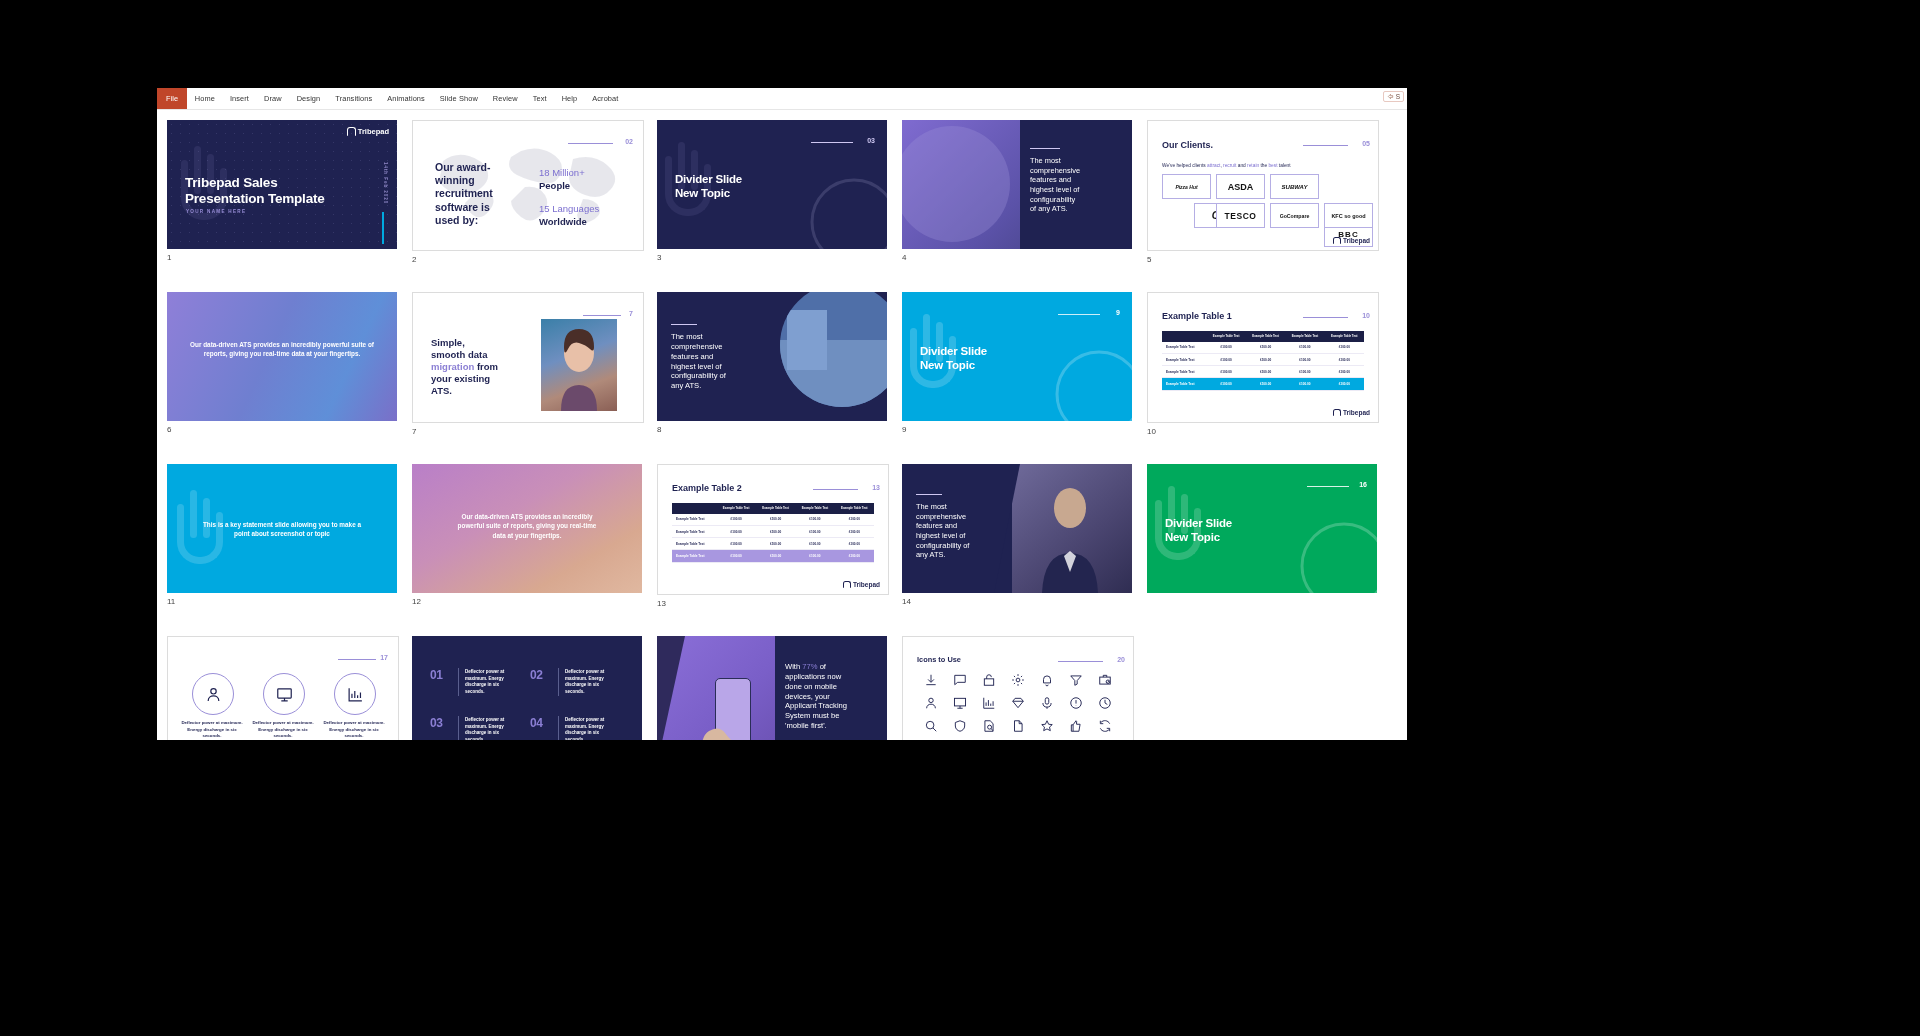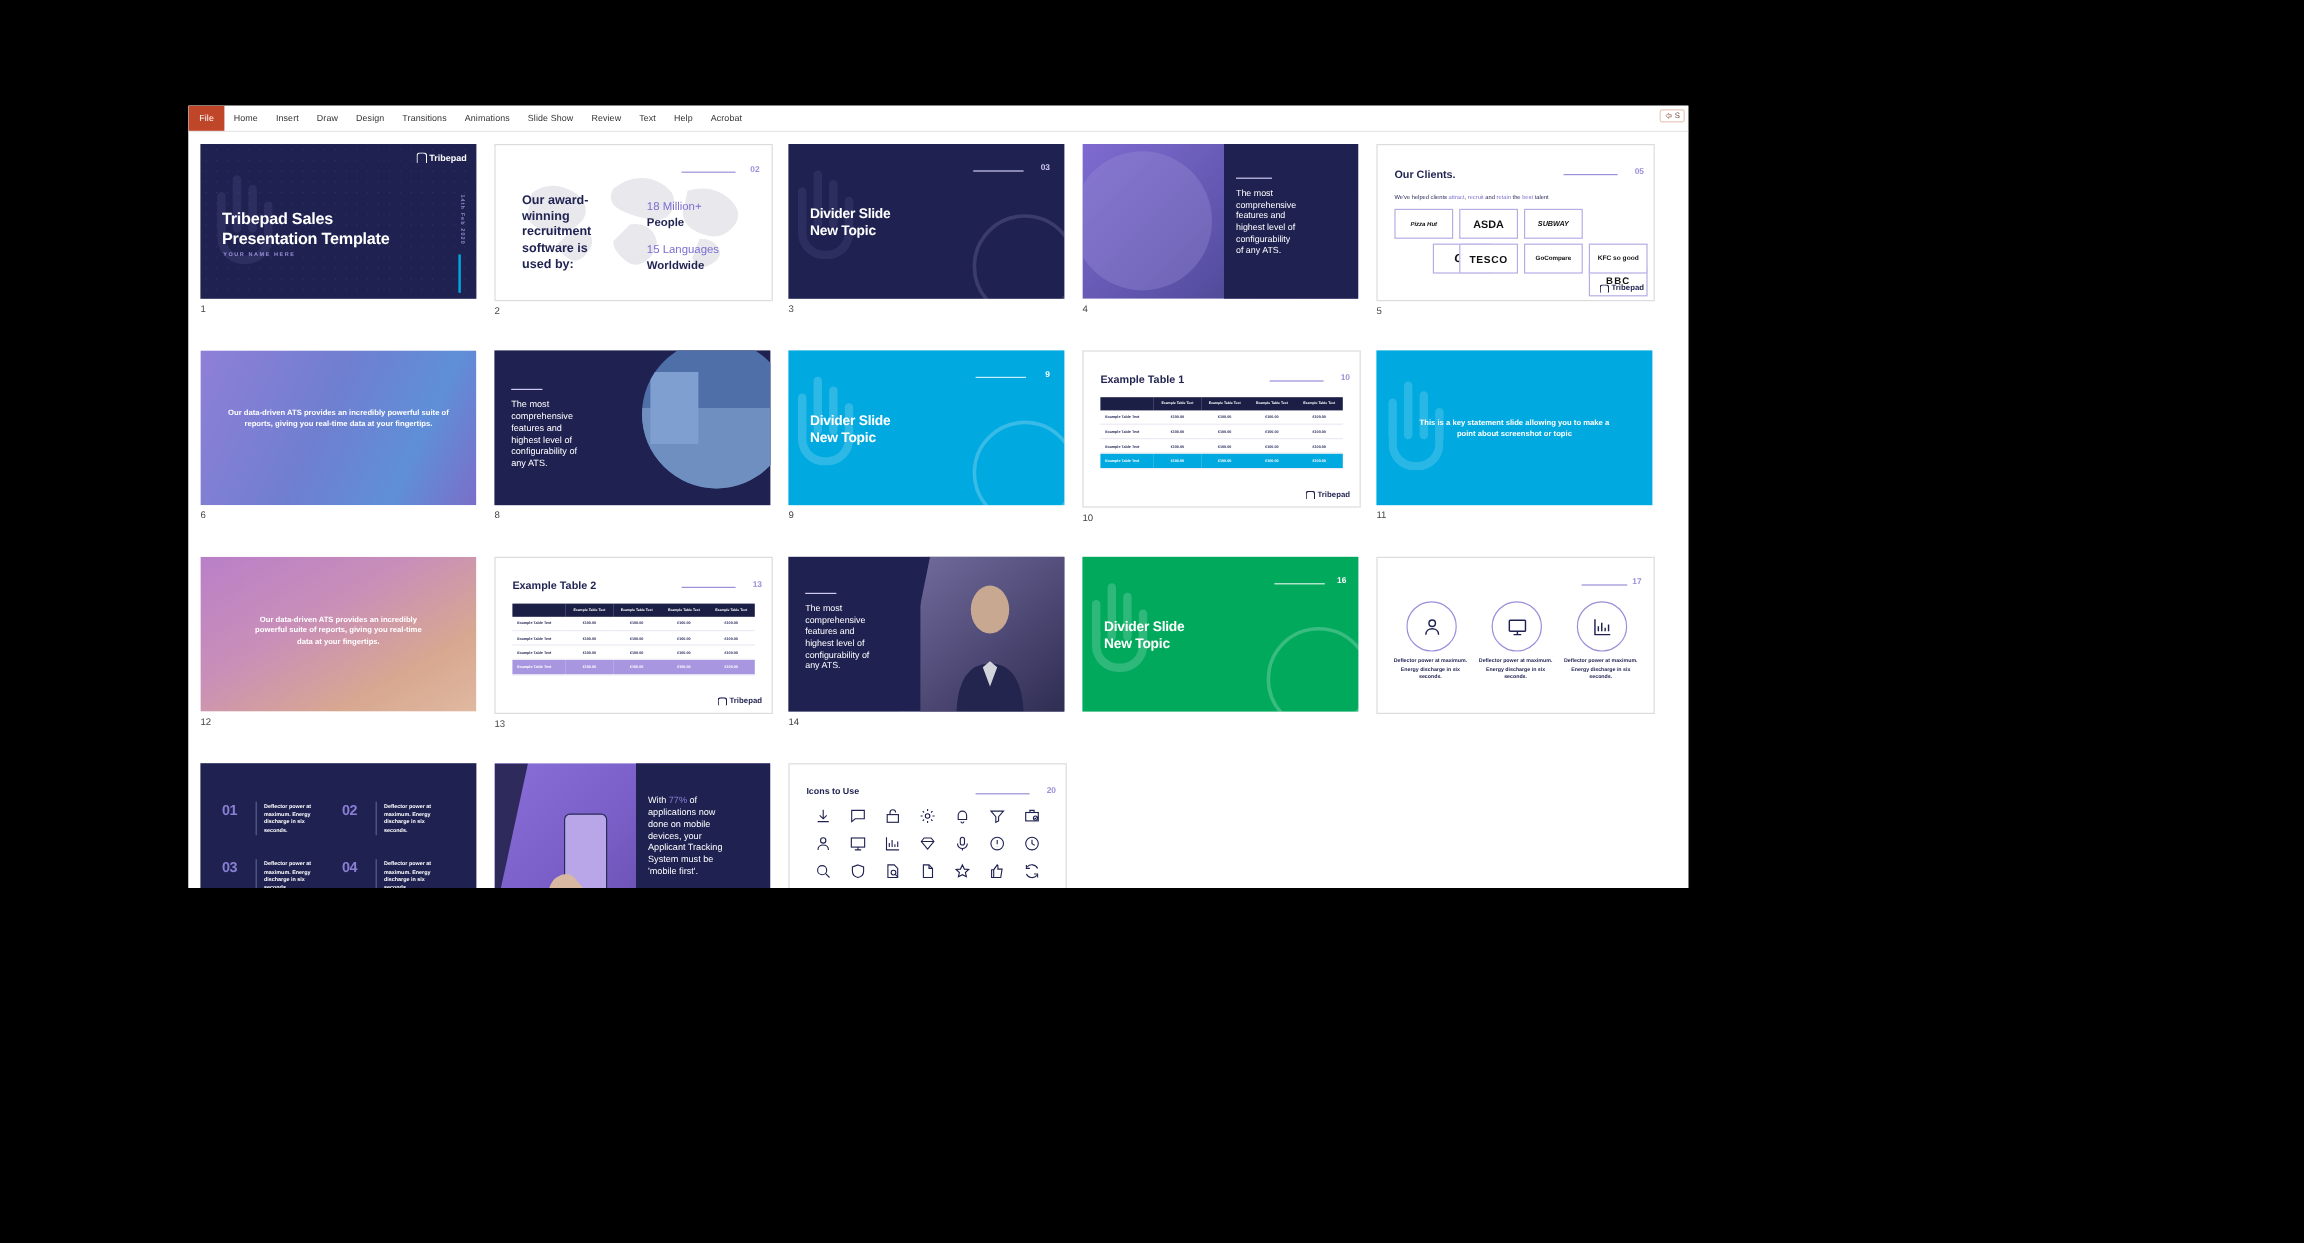--- a/index.html
+++ b/index.html
@@ -197,20 +197,41 @@
     <div class="cell">
       <div class="thumb">
         <div class="photo" style="background:linear-gradient(115deg,#8f7fd8,#6f7fd0 45%,#5f8fd8 75%,#7a6fc8);"></div>
         <div class="ctr-txt" style="left:18px;right:18px;top:48px;">Our data-driven ATS provides an incredibly
 powerful suite of reports, giving you
 real-time data at your fingertips.</div>
       </div>
       <div class="num">6</div>
     </div>
 
+    <div class="cell">
+      <div class="thumb s-white framed">
+        <div class="rule" style="right:22px;top:22px;width:38px;"></div>
+        <div class="snum" style="right:10px;top:17px;">7</div>
+        <div class="lede" style="left:18px;top:44px;font-size:9.5px;">
+          <span style="white-space:pre-line;">Simple,
+smooth data
+</span><span style="color:#8b7fd4;">migration</span><span style="white-space:pre-line;"> from
+your existing
+ATS.</span>
+        </div>
+        <div style="position:absolute;left:128px;top:26px;width:76px;height:92px;background:linear-gradient(160deg,#3a7fa8,#6f8fc0 40%,#b08a7a 70%,#8a5f55);">
+          <svg viewBox="0 0 76 92" width="76" height="92">
+            <ellipse cx="38" cy="34" rx="15" ry="19" fill="#e8c0a8"></ellipse>
+            <path d="M20 92q0-26 18-26t18 26z" fill="#6b4a6b"></path>
+            <path d="M23 28q0-18 15-18t15 18q0 6-4 2t-11-6-11 6-4-2z" fill="#4a2e28"></path>
+          </svg>
+        </div>
+      </div>
+      <div class="num">7</div>
+    </div>
 
     <div class="cell">
       <div class="thumb s-navy">
         <svg style="position:absolute;right:-30px;top:-22px;" width="150" height="150">
           <defs>
                 <clipPath id="c8">
                   <circle cx="75" cy="75" r="62"></circle>
                 </clipPath>
               </defs>
           <g clip-path="url(#c8)">

